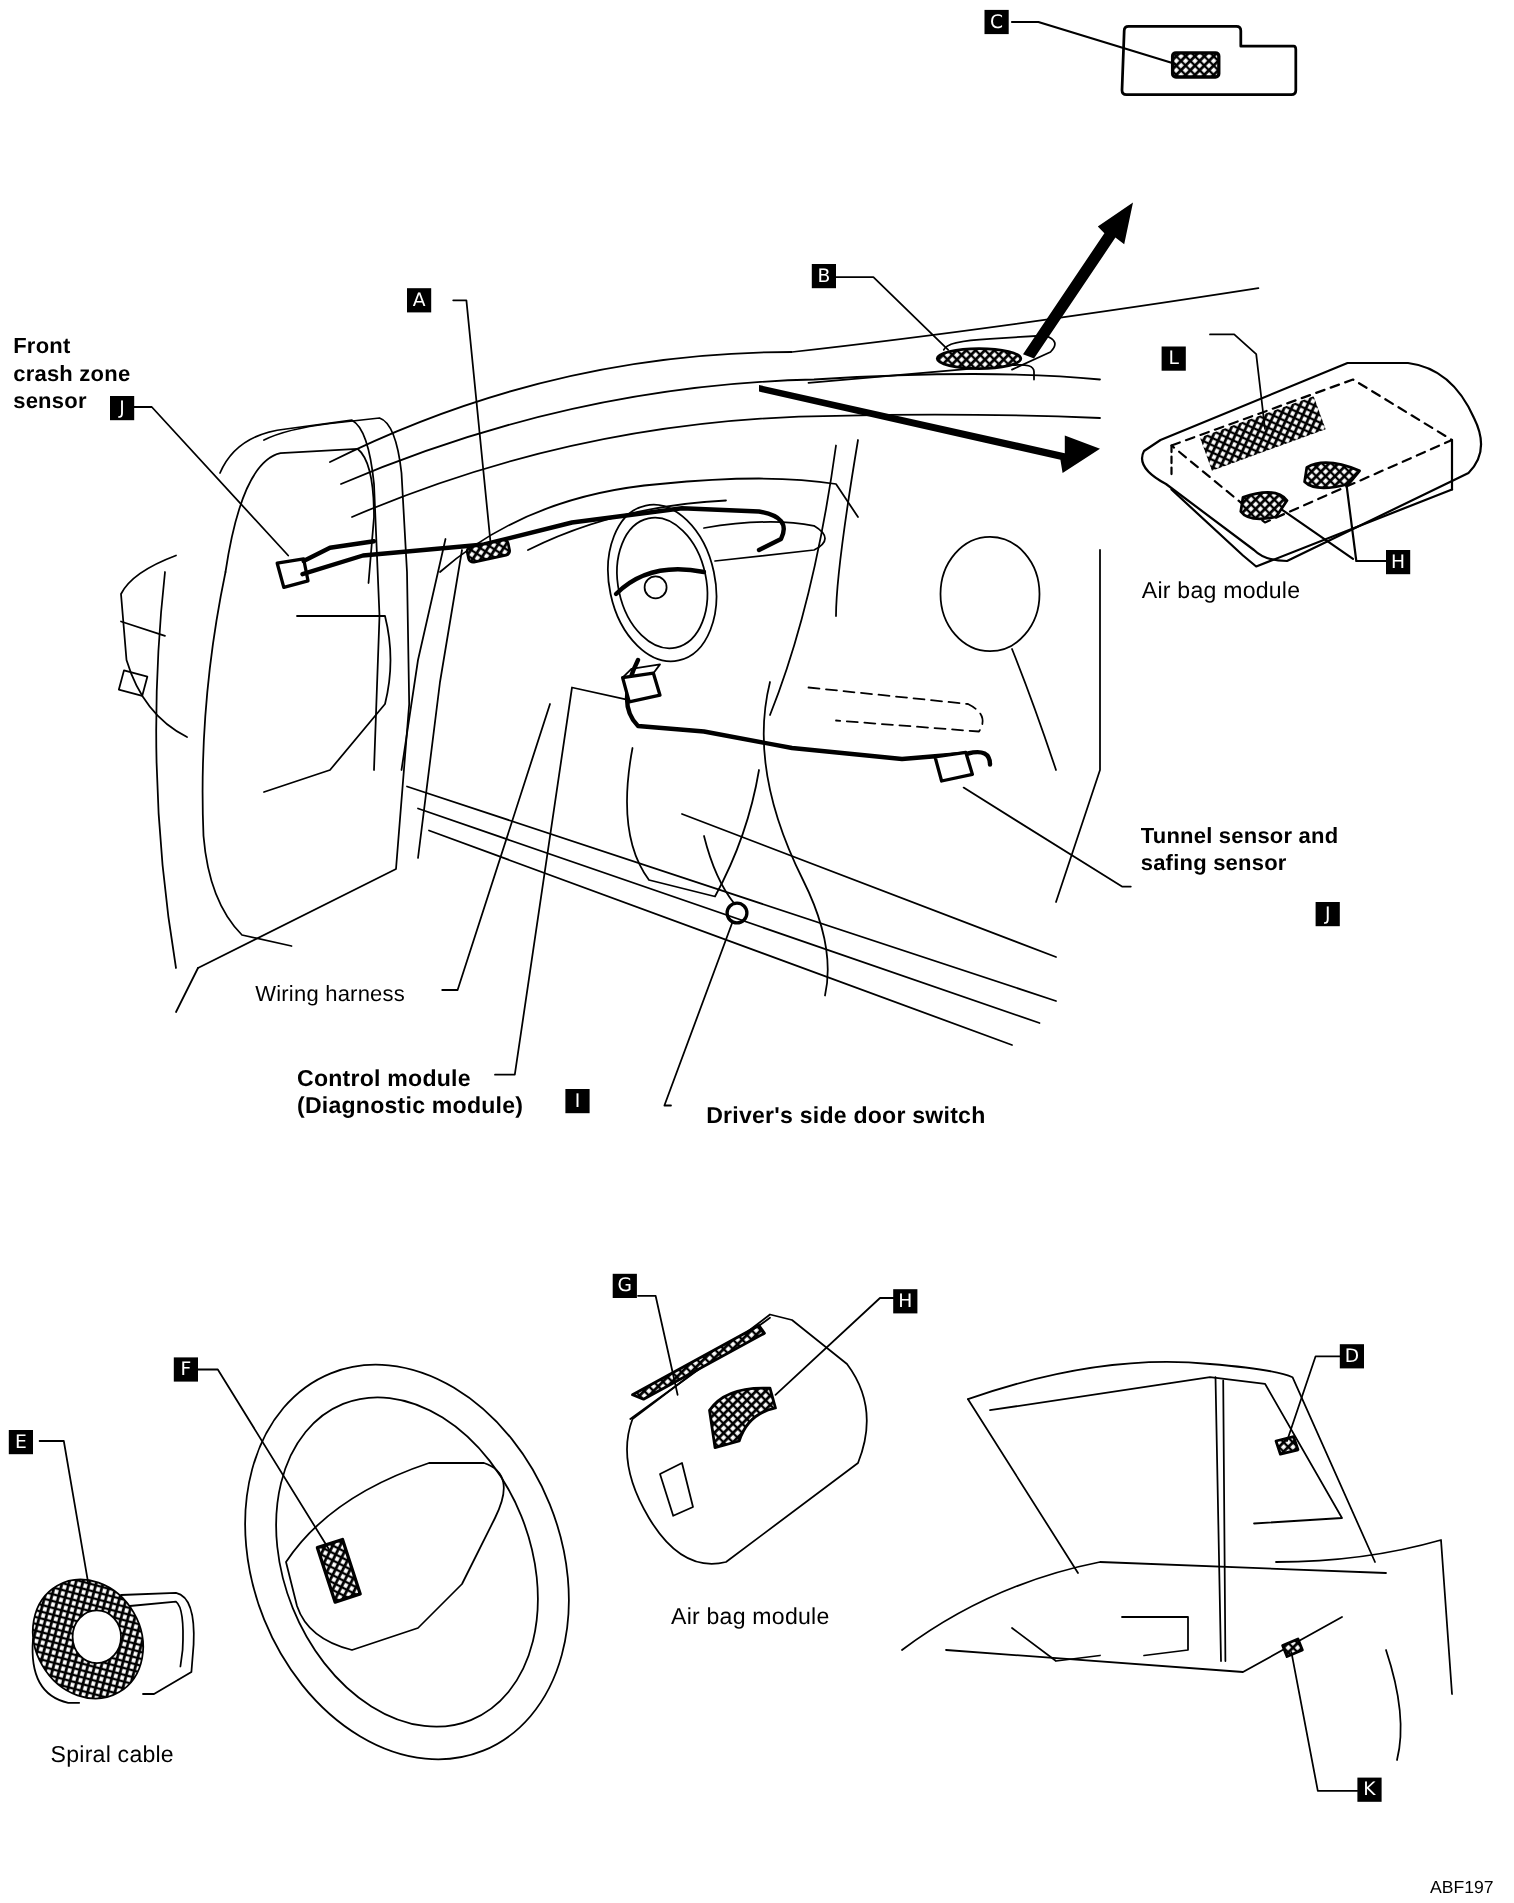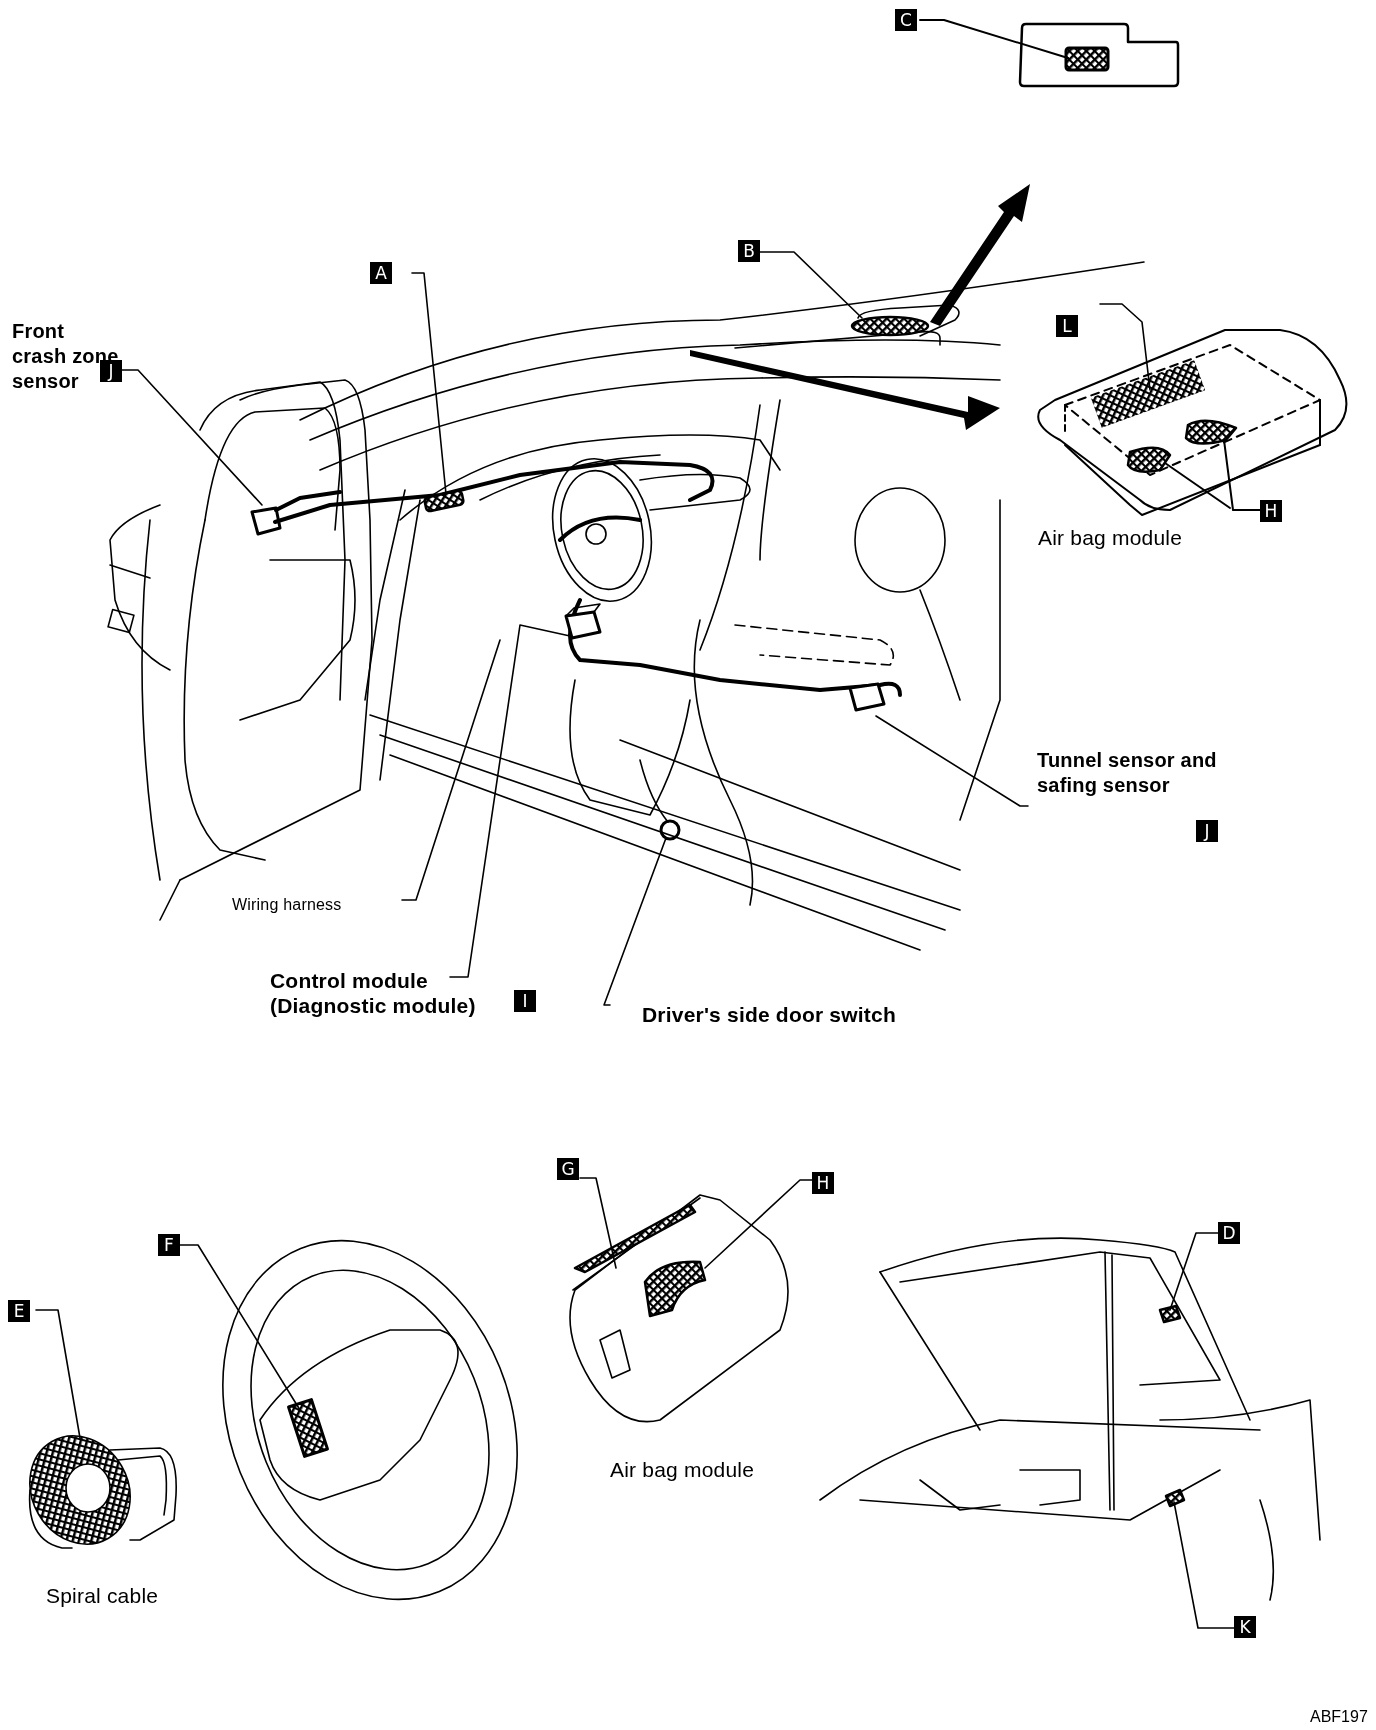--- a/index.html
+++ b/index.html
@@ -182,25 +182,25 @@
 <div class="tag" style="left:100px;top:360px;">J</div>
 <div class="tag" style="left:1196px;top:820px;">J</div>
 <div class="tag" style="left:514px;top:990px;">I</div>
 <div class="tag" style="left:557px;top:1158px;">G</div>
 <div class="tag" style="left:812px;top:1172px;">H</div>
 <div class="tag" style="left:158px;top:1234px;">F</div>
 <div class="tag" style="left:8px;top:1300px;">E</div>
 <div class="tag" style="left:1218px;top:1222px;">D</div>
 <div class="tag" style="left:1234px;top:1616px;">K</div>
 
-<div class="lbl" style="left:12px;top:303px;margin-top:16px;">Front
+<div class="lbl" style="left:12px;top:303px;">Front
 crash zone
 sensor</div>
 <div class="lbl" style="left:1038px;top:525px;font-weight:normal;font-size:21px;">Air bag module</div>
 <div class="lbl" style="left:1037px;top:748px;">Tunnel sensor and
 safing sensor</div>
-<div class="lbl" style="left:232px;top:892px;font-weight:normal;font-size:16px;text-align:center;">Wiring harness</div>
+<div class="lbl" style="left:232px;top:892px;font-weight:normal;font-size:20px;text-align:center;">Wiring harness</div>
 <div class="lbl" style="left:270px;top:968px;font-weight:bold;font-size:21px;">Control module
 (Diagnostic module)</div>
 <div class="lbl" style="left:642px;top:1002px;font-weight:bold;font-size:21px;">Driver's side door switch</div>
 <div class="lbl" style="left:610px;top:1457px;font-weight:normal;font-size:21px;">Air bag module</div>
 <div class="lbl" style="left:46px;top:1583px;font-weight:normal;font-size:21px;">Spiral cable</div>
-<div class="figid" style="left:1300px;top:1708px;margin-left:10px;">ABF197</div>
+<div class="figid" style="left:1300px;top:1708px;">ABF197</div>
 
 </body></html>

